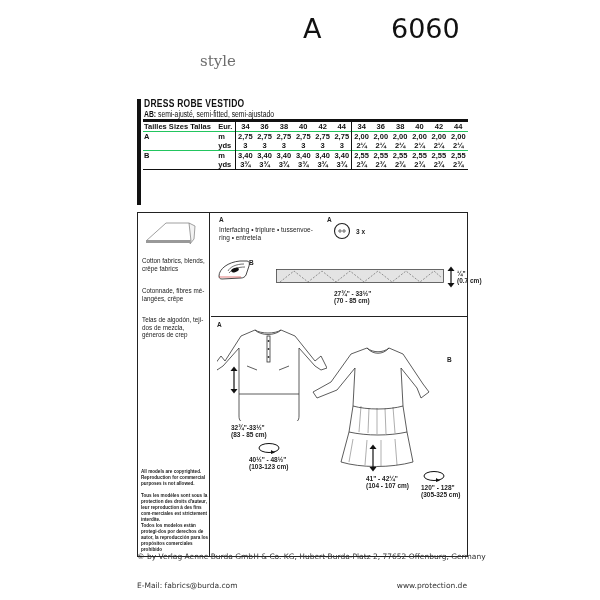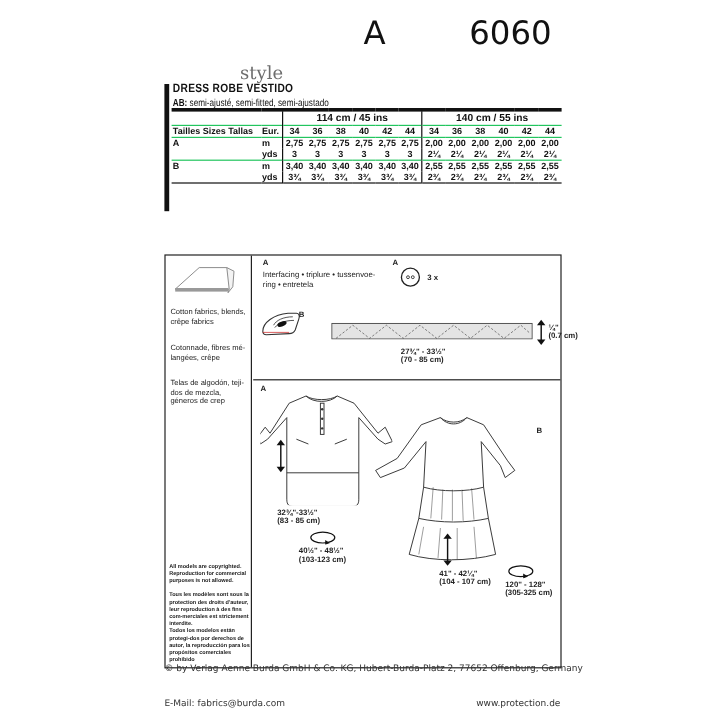--- a/index.html
+++ b/index.html
@@ -6,21 +6,21 @@
   html, body { width: 600px; height: 600px; background: #ffffff; overflow: hidden; }
   body { position: relative; font-family: "Liberation Sans", sans-serif; color: #111; }
 
   .logo { position: absolute; left: 136px; top: 6px; width: 100px; height: 52px; }
   .logo-burda { position: absolute; left: 0; top: 0; font-family: "DejaVu Sans", sans-serif; font-weight: bold; font-size: 36px; letter-spacing: -1px; color: #e3157a; line-height: 40px; }
   .logo-style { position: absolute; left: 64px; top: 32px; font-family: "DejaVu Serif", serif; font-size: 15px; color: #6d6d6d; line-height: 16px; margin-top: 15px; }
 
   .view-letter { position: absolute; left: 303px; top: 14px; font-family: "DejaVu Sans", sans-serif; font-size: 27px; line-height: 30px; color: #111; }
   .pattern-number { position: absolute; left: 391px; top: 14px; font-family: "DejaVu Sans", sans-serif; font-size: 27px; line-height: 30px; color: #111; }
 
-  .spec { position: absolute; left: 137px; top: 67px; width: 332px; height: 112px; text-decoration: underline; }
+  .spec { position: absolute; left: 137px; top: 96px; width: 332px; height: 112px; text-decoration: underline; }
   .spec-bar { position: absolute; left: 0; top: 3px; width: 4px; height: 106px; background: #111; }
   .spec-title { position: absolute; left: 7px; top: 2px; font-family: "Liberation Sans Narrow", "Liberation Sans", sans-serif; font-weight: bold; font-size: 10px; letter-spacing: 0.3px; transform: scaleX(0.85); transform-origin: left; white-space: nowrap; }
   .spec-fit { position: absolute; left: 7px; top: 13px; font-size: 8.5px; transform: scaleX(0.8); transform-origin: left; white-space: nowrap; }
   .spec-fit b { font-weight: bold; }
 
   table.yardage { position: absolute; left: 6px; top: 23px; width: 325px; border-collapse: collapse; font-size: 7.5px; border-top: 3px solid #111; border-bottom: 1.5px solid #111; }
   table.yardage td { padding: 0; height: 9px; line-height: 9px; text-align: center; white-space: nowrap; }
   table.yardage td.lbl { text-align: left; font-weight: bold; padding-left: 1px; width: 73px; }
   table.yardage td.unit { text-align: left; padding-right: 2px; width: 14px; border-right: 1px solid #111; font-weight: bold; }
   table.yardage td.sep { border-right: 1px solid #111; }
@@ -52,26 +52,20 @@
 <div class="view-letter">A</div>
 <div class="pattern-number">6060</div>
 
 <div class="spec">
   <div class="spec-bar"></div>
   <div class="spec-title">DRESS  ROBE  VESTIDO</div>
   <div class="spec-fit"><b>AB:</b> <span>semi-ajusté, semi-fitted, semi-ajustado</span></div>
 
   <table class="yardage">
     <tbody>
-        <tr class="hdr">
-      <td class="lbl"></td>
-      <td class="unit"></td>
-      <td colspan="6" class="fabw">114 cm / 45 ins</td>
-      <td colspan="6">140 cm / 55 ins</td>
-    </tr>
     <tr class="grp">
       <td class="lbl">Tailles  Sizes  Tallas</td>
       <td class="unit">Eur.</td>
       <td class="v">34</td>
       <td class="v">36</td>
       <td class="v">38</td>
       <td class="v">40</td>
       <td class="v">42</td>
       <td class="v sep">44</td>
       <td class="v">34</td>

